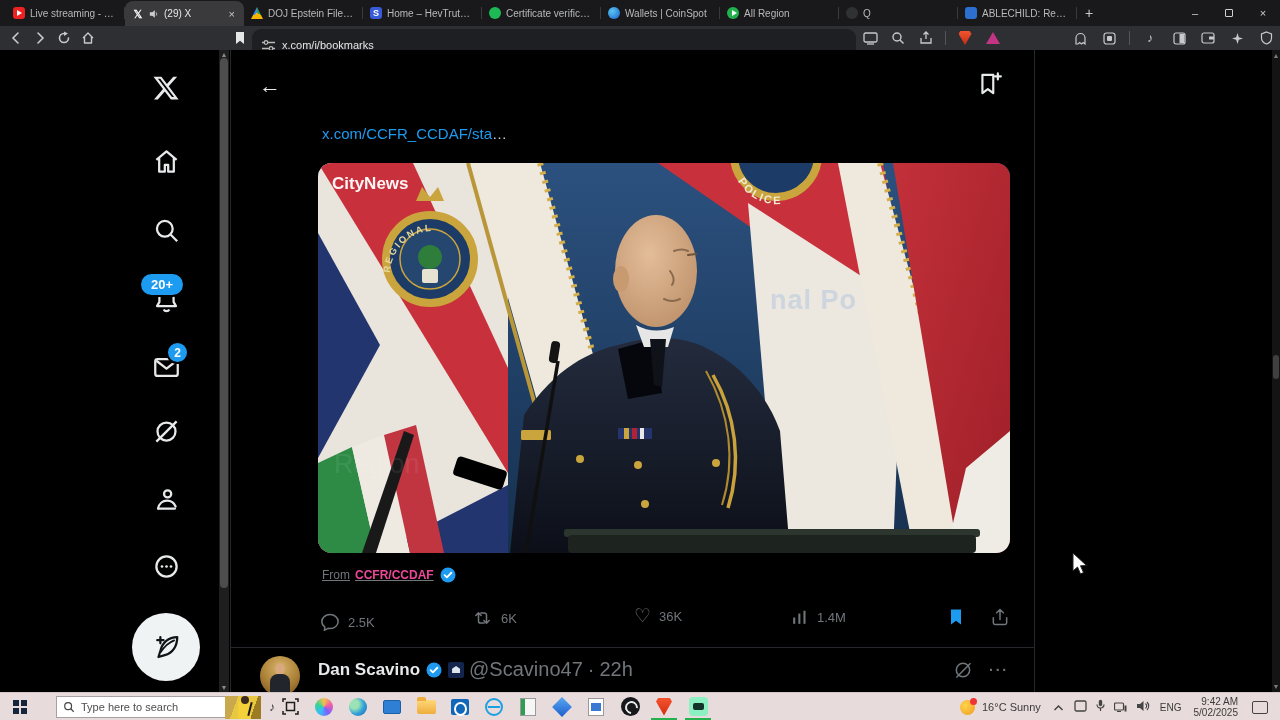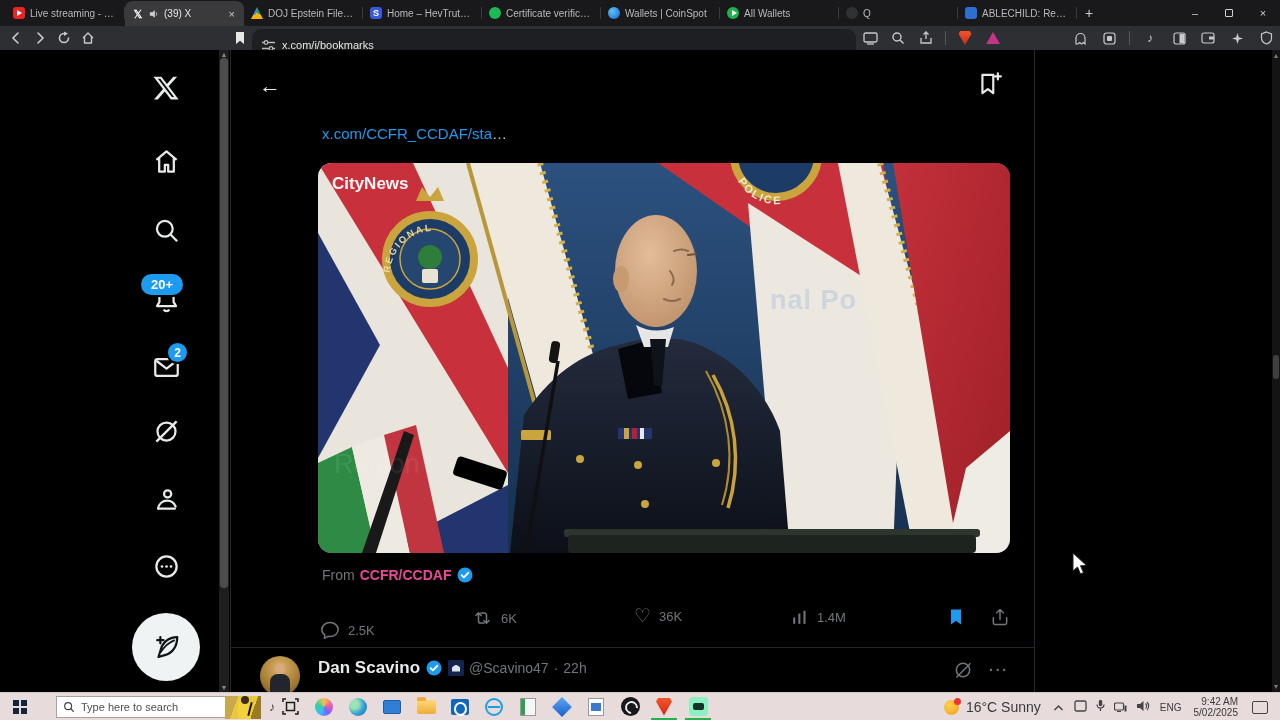--- a/index.html
+++ b/index.html
@@ -48,32 +48,32 @@
   .innerbar{position:absolute;left:219px;top:0px;width:10px;height:642px;background:#1e1e1e;}
   .innerbar .thumb{position:absolute;left:1px;top:8px;width:8px;height:530px;background:#4d4d4d;border-radius:4px;}
   .innerbar .arr{position:absolute;left:1px;color:#8a8a8a;font-size:7px;width:8px;text-align:center;}
   .colborder{position:absolute;top:0;width:1px;height:642px;background:#24272b;}
   .xheader-back{position:absolute;left:252px;top:18px;color:#e7e9ea;font-size:22px;width:36px;height:36px;display:flex;align-items:center;justify-content:center;border-radius:50%;}
   .xtitle{position:absolute;left:328px;top:20px;color:#e7e9ea;font-size:22px;font-weight:800;letter-spacing:.2px;}
   .bmadd{position:absolute;left:972px;top:16px;width:36px;height:36px;display:flex;align-items:center;justify-content:center;}
   .tlink{position:absolute;left:322px;top:75px;font-size:15px;color:#1d9bf0;}
   .tlink .ell{color:#c9cdd0;}
   .mediacard{position:absolute;left:318px;top:113px;width:692px;height:390px;border-radius:14px;overflow:hidden;background:#14263f;}
-  .fromline{position:absolute;left:322px;top:516px;font-size:14px;color:#71767b;display:flex;align-items:center;gap:5px;}
+  .fromline{position:absolute;left:322px;top:516px;font-size:12px;color:#71767b;display:flex;align-items:center;gap:5px;text-decoration:underline;}
   .fromline b{color:#ec4899;font-weight:800;}
   .statsrow{position:absolute;left:318px;top:552px;width:692px;height:36px;color:#71767b;font-size:13px;}
   .stat{position:absolute;display:flex;align-items:center;gap:8px;}
   .tdiv{position:absolute;left:231px;top:597px;width:803px;height:1px;background:#24272b;}
   .tweetrow{position:absolute;left:231px;top:598px;width:803px;height:44px;}
   .avatar{position:absolute;left:29px;top:8px;width:40px;height:40px;border-radius:50%;overflow:hidden;
           background:radial-gradient(circle at 50% 30%,#d9b468 0%,#a97f35 55%,#6d4f1d 100%);}
   .avatar .suit{position:absolute;left:10px;top:18px;width:20px;height:22px;background:#23252d;border-radius:8px 8px 0 0;}
   .avatar .head{position:absolute;left:15px;top:7px;width:10px;height:12px;background:#d8a87e;border-radius:50%;}
   .tname{position:absolute;left:87px;top:10px;display:flex;align-items:center;gap:5px;font-size:17px;color:#e7e9ea;font-weight:800;}
-  .thandle{color:#71767b;font-weight:400;font-size:14px;}
+  .thandle{color:#71767b;font-weight:400;font-size:20px;}
   .affil{width:16px;height:16px;border-radius:2px;background:#13244d;display:flex;align-items:center;justify-content:center;}
   .affil i{display:block;width:8px;height:7px;background:#dfe5ef;clip-path:polygon(0 100%,0 40%,50% 0,100% 40%,100% 100%);}
   .trow-ico{position:absolute;top:12px;color:#71767b;}
   .dots3{letter-spacing:2px;font-weight:bold;color:#71767b;font-size:14px;}
   .pagebar{position:absolute;left:1272px;top:0;width:8px;height:642px;background:#141414;}
   .pagebar .thumb{position:absolute;left:1px;width:6px;height:24px;top:305px;background:#3f3f3f;border-radius:3px;}
   .pagebar .arr{position:absolute;left:0;width:8px;text-align:center;color:#7a7a7a;font-size:7px;}
   .cursor{position:absolute;left:1072px;top:502px;}
   
   .taskbar{position:absolute;left:0;top:692px;width:1280px;height:28px;background:#e7dbdb;border-top:1px solid #d3c6c6;display:flex;align-items:center;}
@@ -106,63 +106,63 @@
   .i-word{width:16px;height:18px;background:#fff;border:1px solid #9a9a9a;position:relative;}
   .i-word::after{content:"";position:absolute;left:2px;top:4px;width:10px;height:8px;background:#3a78d4;}
   .i-obs{width:19px;height:19px;border-radius:50%;background:#17181c;position:relative;}
   .i-obs::after{content:"";position:absolute;left:4px;top:4px;width:9px;height:9px;border:2px solid #e8e8e8;border-radius:50%;border-bottom-color:transparent;transform:rotate(-40deg);}
   .i-brave{width:16px;height:18px;background:linear-gradient(180deg,#f3542d,#d42b12);clip-path:polygon(50% 100%,0 22%,15% 0,85% 0,100% 22%);position:relative;}
   .i-green{width:19px;height:19px;border-radius:4px;background:#8df0c3;position:relative;}
   .i-green::after{content:"";position:absolute;left:4px;top:6px;width:11px;height:7px;background:#123328;border-radius:2px;}
   .tray{position:absolute;right:0;top:0;height:28px;display:flex;align-items:center;color:#333;}
   .weather-ico{width:15px;height:15px;border-radius:50%;background:radial-gradient(circle at 35% 35%,#ffd34d,#f09b1d);position:relative;}
   .weather-ico::after{content:"";position:absolute;right:-2px;top:-2px;width:7px;height:7px;border-radius:50%;background:#e33;}
-  .traytxt{font-size:14px;color:#3a3a3a;}
+  .traytxt{font-size:11px;color:#3a3a3a;}
   .clock{font-size:10px;color:#3a3a3a;text-align:right;line-height:11px;}
   .notifico{width:16px;height:13px;border:1.5px solid #444;border-radius:2px;position:relative;margin:0 12px 0 14px;}
 </style>
 </head>
 <body>
 
 <div class="screen">
 
   <div class="tabbar">
     <div style="width:6px"></div>
     <div class="tab">
       <span class="fav yt"></span>
       <span class="ttl">Live streaming - YouTube</span>
     </div>
     <div class="tab active">
       <span class="fav xx">𝕏</span>
       <svg width="10" height="10" viewBox="0 0 12 12">
           <polygon points="1,4 4,4 7,1.5 7,10.5 4,8 1,8" fill="#cfcfcf"></polygon>
           <path d="M8.5 4a3 3 0 010 4" stroke="#cfcfcf" fill="none"></path>
         </svg>
-      <span class="ttl">(39) X</span>
+      <span class="ttl">(29) X</span>
       <span class="close">×</span>
     </div>
     <div class="tab">
       <span class="fav drive"></span>
       <span class="ttl">DOJ Epstein Files - First Pr</span>
     </div>
     <div class="tab">
       <span class="fav sblue">S</span>
       <span class="ttl">Home – HevTruthseeker –</span>
     </div>
     <div class="tab">
       <span class="fav cert"></span>
       <span class="ttl">Certificate verification pro</span>
     </div>
     <div class="tab">
       <span class="fav coin"></span>
       <span class="ttl">Wallets | CoinSpot</span>
     </div>
     <div class="tab">
       <span class="fav play"></span>
-      <span class="ttl">All Wallets</span>
+      <span class="ttl">All Region</span>
     </div>
     <div class="tab">
       <span class="fav qdark"></span>
       <span class="ttl">Q</span>
     </div>
     <div class="tab">
       <span class="fav abl"></span>
       <span class="ttl">ABLECHILD: Redacted Me</span>
     </div>
     <div class="newtab">+</div>
@@ -466,21 +466,21 @@
     <div class="fromline">
       <span>From</span>
       <b>CCFR/CCDAF</b>
       <svg width="18" height="18" viewBox="0 0 24 24">
           <circle cx="12" cy="12" r="10" fill="#1d9bf0"></circle>
           <path d="M7.5 12.2l3 3 6-6.2" stroke="#fff" stroke-width="2.4" fill="none" stroke-linecap="round" stroke-linejoin="round"></path>
         </svg>
     </div>
 
     <div class="statsrow">
-      <div class="stat" style="left:2px;top:18px">
+      <div class="stat" style="left:2px;top:10px">
         <svg width="20" height="20" viewBox="0 0 24 24">
             <path d="M12 3C6.5 3 2.2 6.8 2.2 11.5c0 2.7 1.4 5 3.6 6.6L5.2 22l4.4-2.4c.8.2 1.6.3 2.4.3 5.5 0 9.8-3.8 9.8-8.4S17.5 3 12 3z" stroke="#71767b" stroke-width="1.8" fill="none" stroke-linejoin="round"></path>
           </svg>
         <span>2.5K</span>
       </div>
       <div class="stat" style="left:154px;top:6px">
         <svg width="21" height="20" viewBox="0 0 24 24">
             <path d="M4 9l3.2-3.2L10.4 9M7.2 6.2v9.3a2.5 2.5 0 002.5 2.5h4.3" stroke="#71767b" stroke-width="1.8" fill="none" stroke-linecap="round" stroke-linejoin="round"></path>
             <path d="M20 15l-3.2 3.2L13.6 15M16.8 17.8V8.5A2.5 2.5 0 0014.3 6h-4.3" stroke="#71767b" stroke-width="1.8" fill="none" stroke-linecap="round" stroke-linejoin="round"></path>
           </svg>

